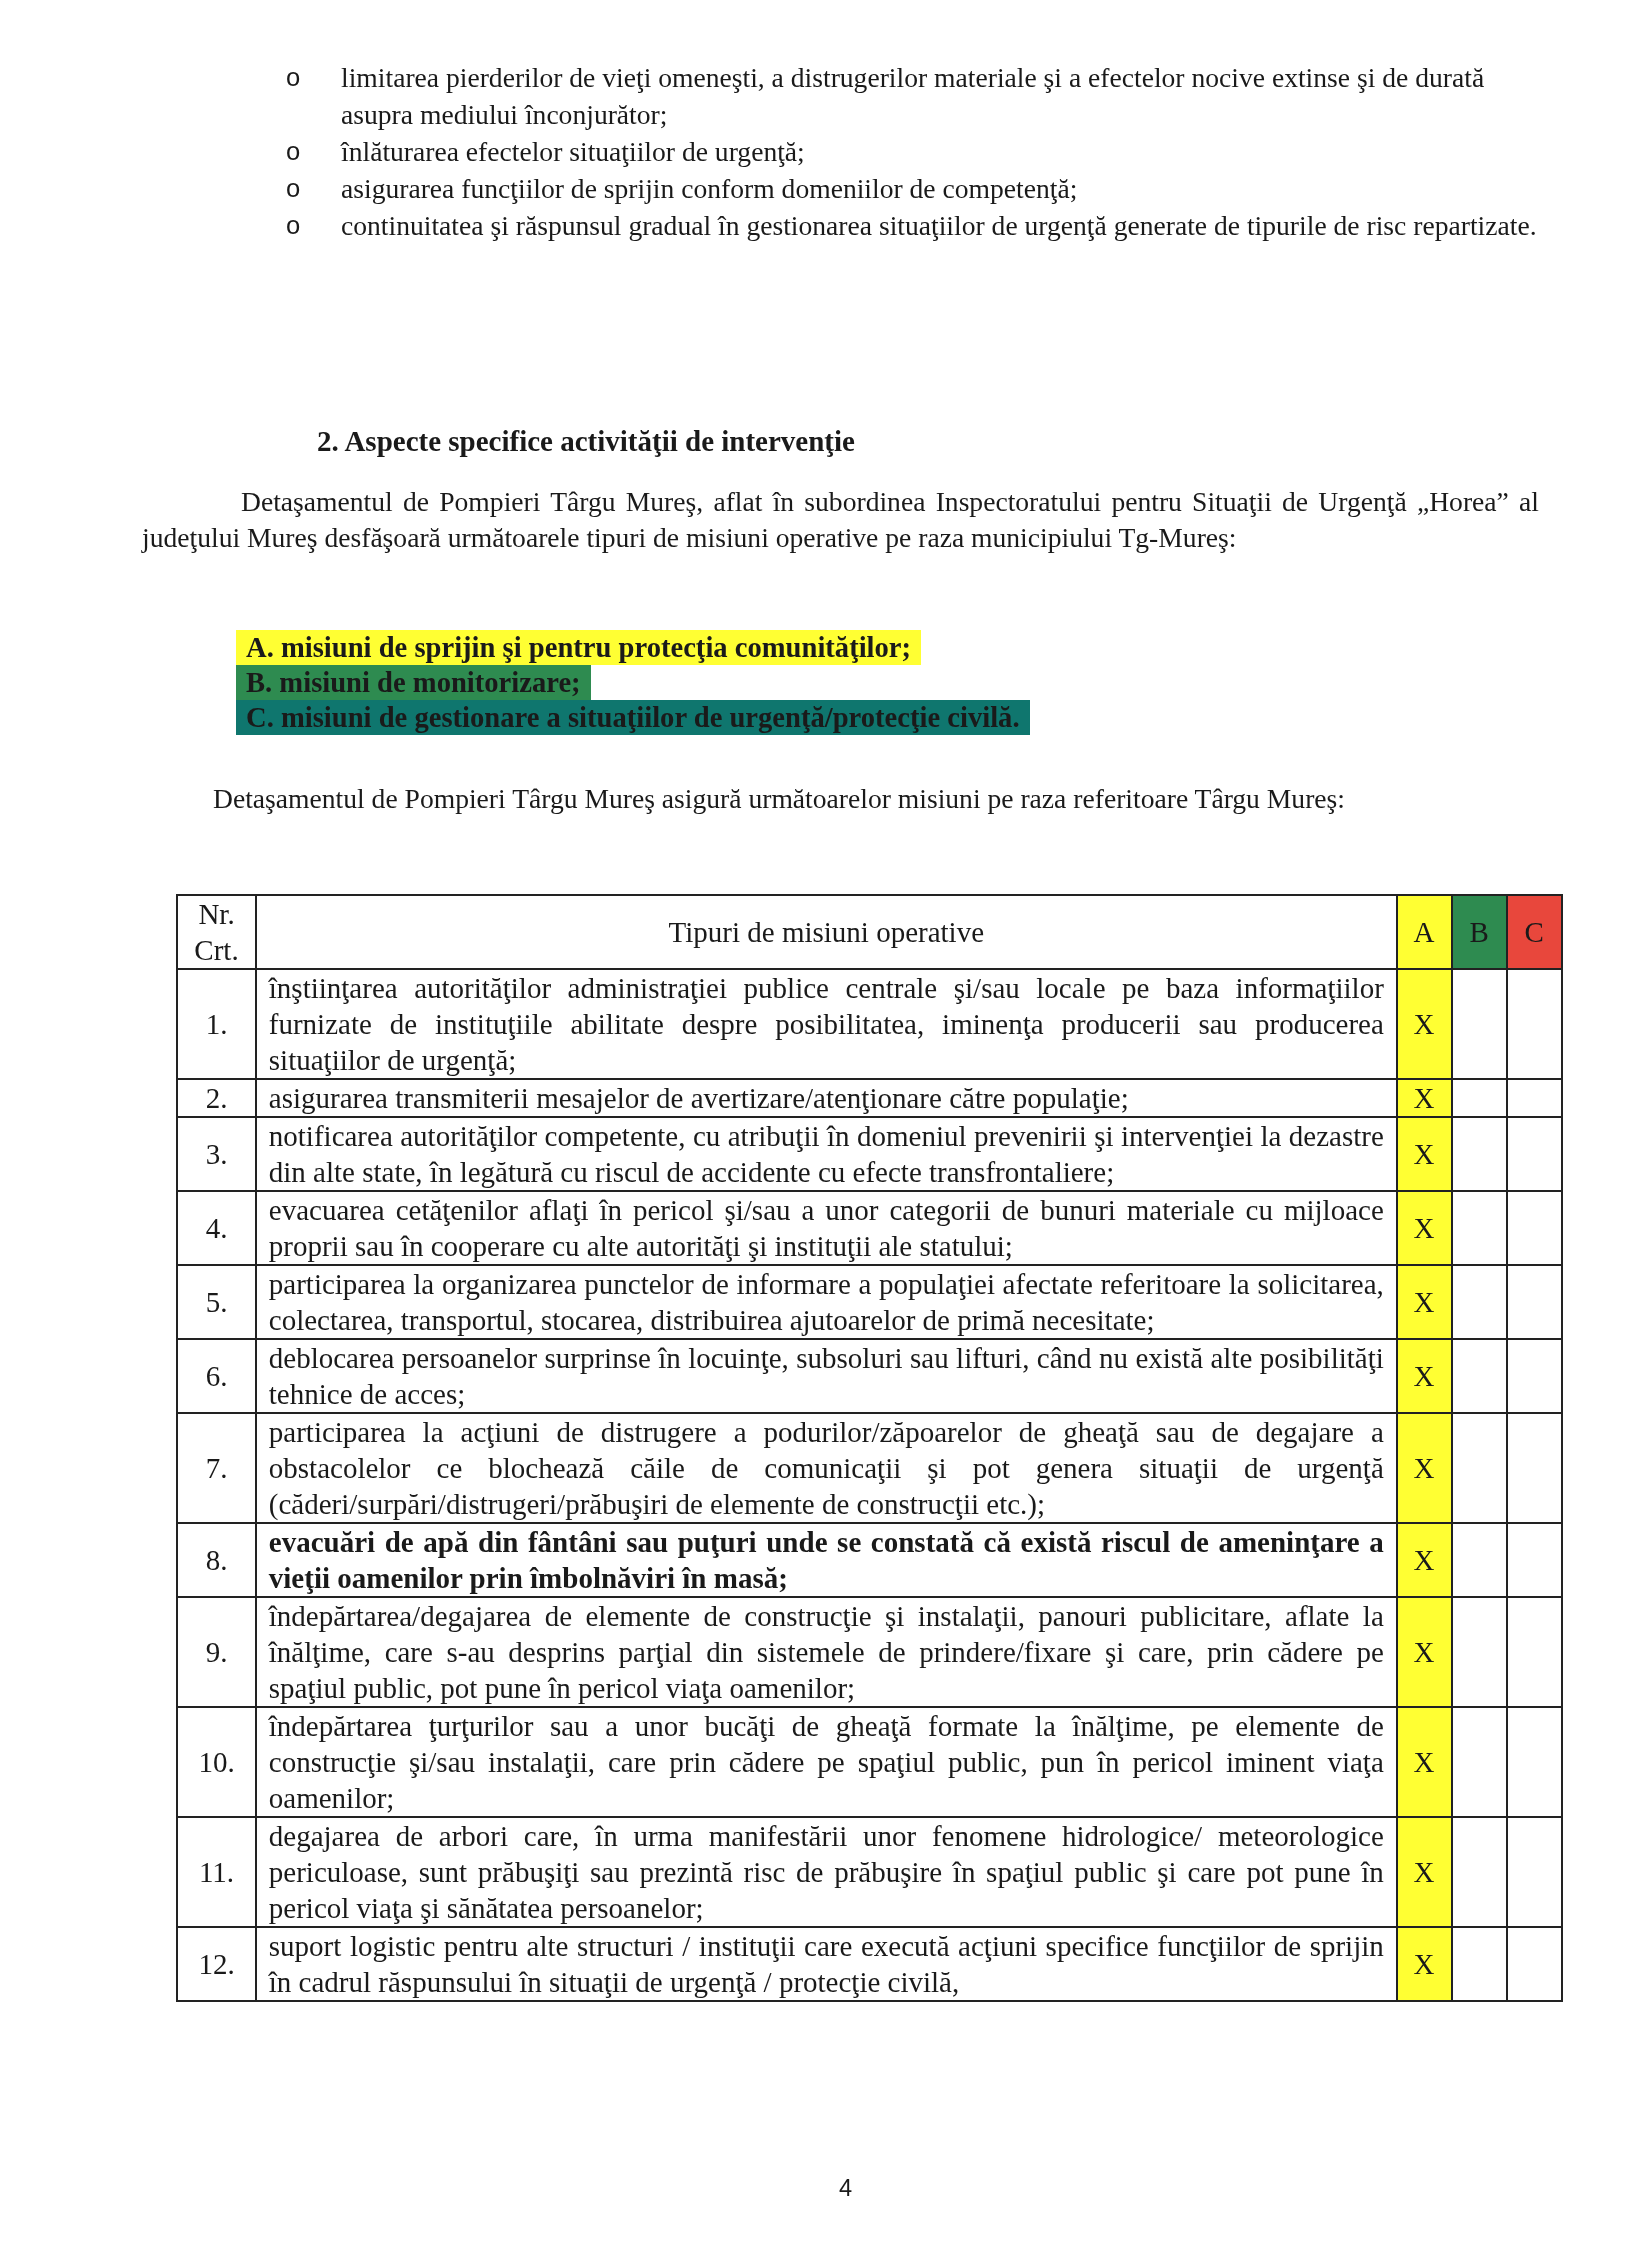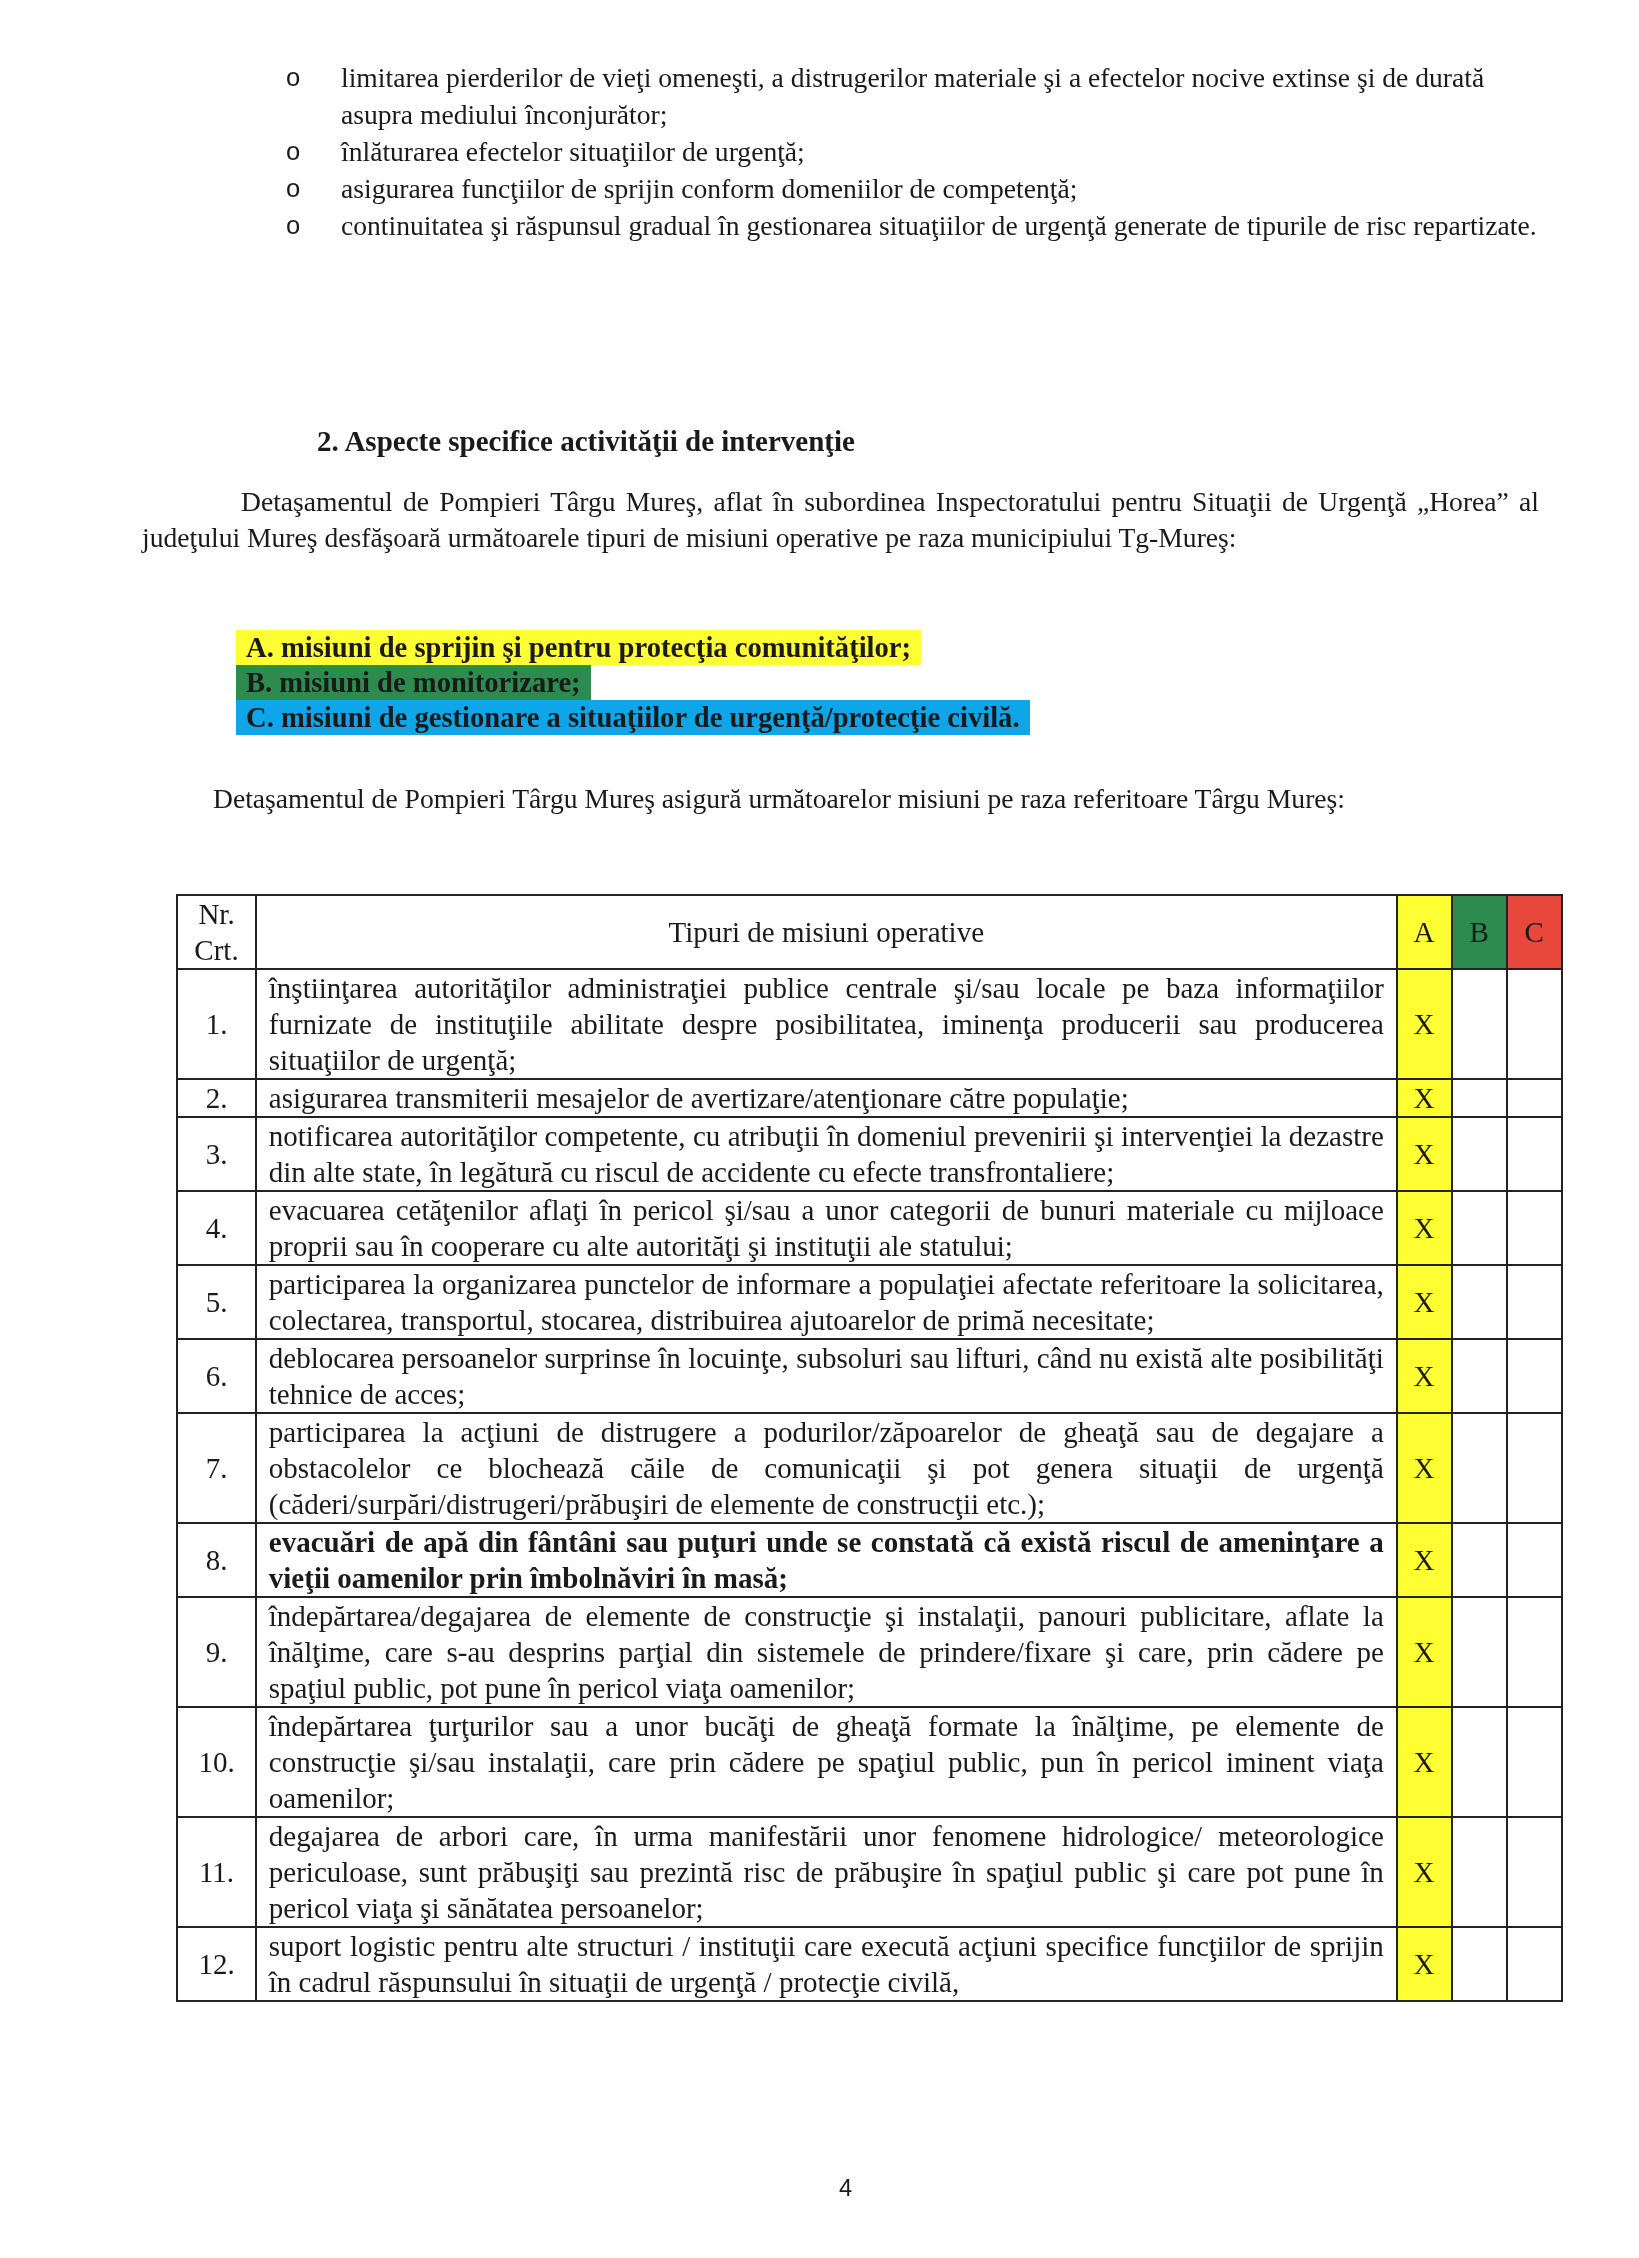--- a/index.html
+++ b/index.html
@@ -20,21 +20,21 @@
 
   .para { position: absolute; left: 138px; width: 1397px; font-size: 27.6px; line-height: 36px; text-align: justify; text-indent: 99px; margin: 4px; }
   .para1 { top: 480px; }
   .para2 { top: 777px; text-indent: 71px; }
 
   
   .legend { position: absolute; left: 236px; top: 630px; font-size: 28.6px; font-weight: bold; line-height: 35px; }
   .legend .lg { display: inline-block; padding: 0 10px; white-space: nowrap; }
   .legend .lg-a { background: #ffff33; }
   .legend .lg-b { background: #2e8b50; }
-  .legend .lg-c { background: #0ea5e9; }
+  .legend .lg-c { background: #0f766e; }
 
   
   .tbl { position: absolute; left: 140px; top: 894px; border-collapse: collapse; font-size: 29px; line-height: 36px; margin-left: 36px; }
   .tbl td, .tbl th { border: 2px solid #222; padding: 0; vertical-align: middle; font-weight: normal; }
   .tbl .c-nr { width: 77px; text-align: center; }
   .tbl .c-desc { width: 1115px; padding: 0 11.8px; text-align: justify; text-align-last: left; }
   .tbl .c-a { width: 53px; text-align: center; background: #ffff33; }
   .tbl .c-b { width: 53px; text-align: center; }
   .tbl .c-c { width: 53px; text-align: center; }
   .tbl thead .c-b { background: #2e8b50; }

